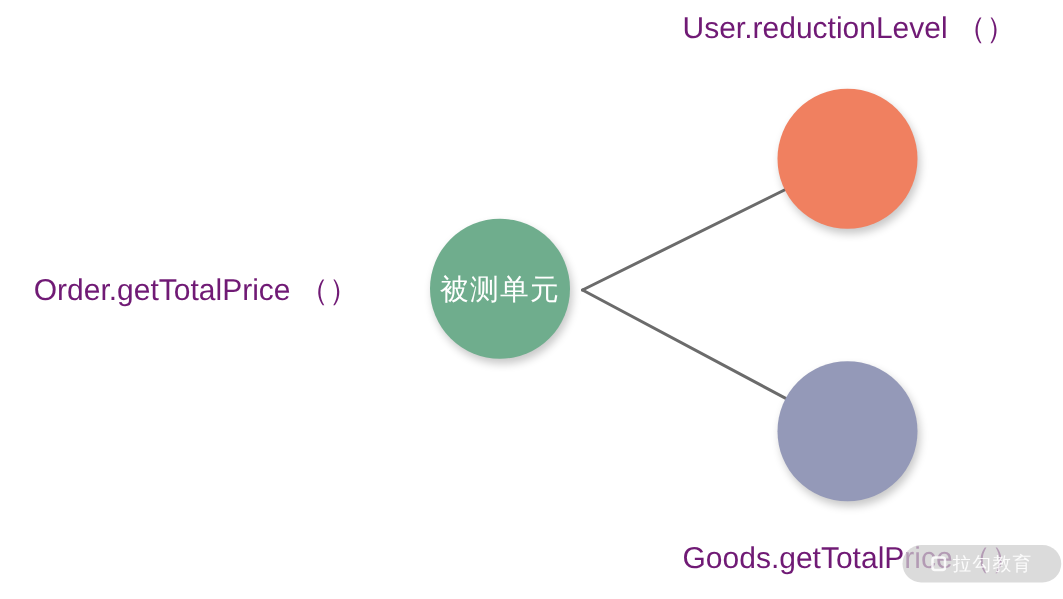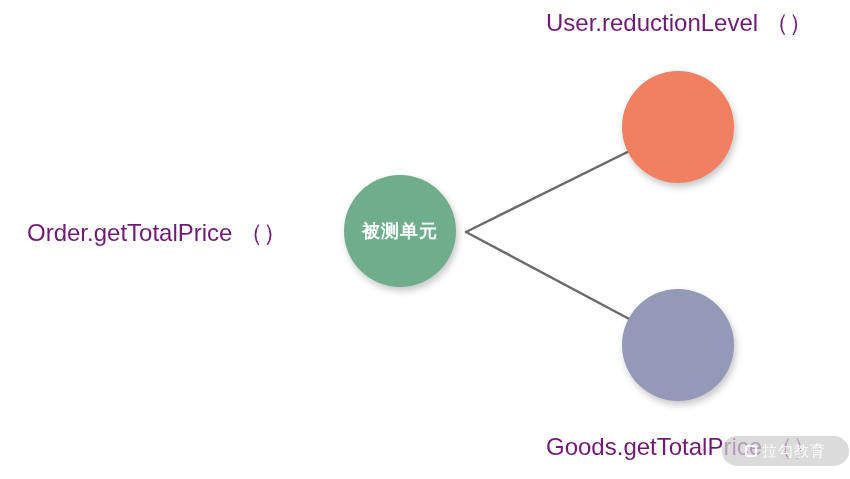--- a/index.html
+++ b/index.html
@@ -37,22 +37,22 @@
   }
   .node-top-right {
     left: 622px;
     top: 71px;
   }
   .node-bottom-right {
     left: 622px;
     top: 289px;
   }
   .node-label {
-    font-size: 18px;
-    font-weight: 700;
+    font-size: 23px;
+    font-weight: 400;
     letter-spacing: 1px;
     white-space: nowrap;
   }
   .ext-label {
     position: absolute;
     font-size: 24px;
     line-height: 28px;
     color: #701a75;
     white-space: nowrap;
   }

